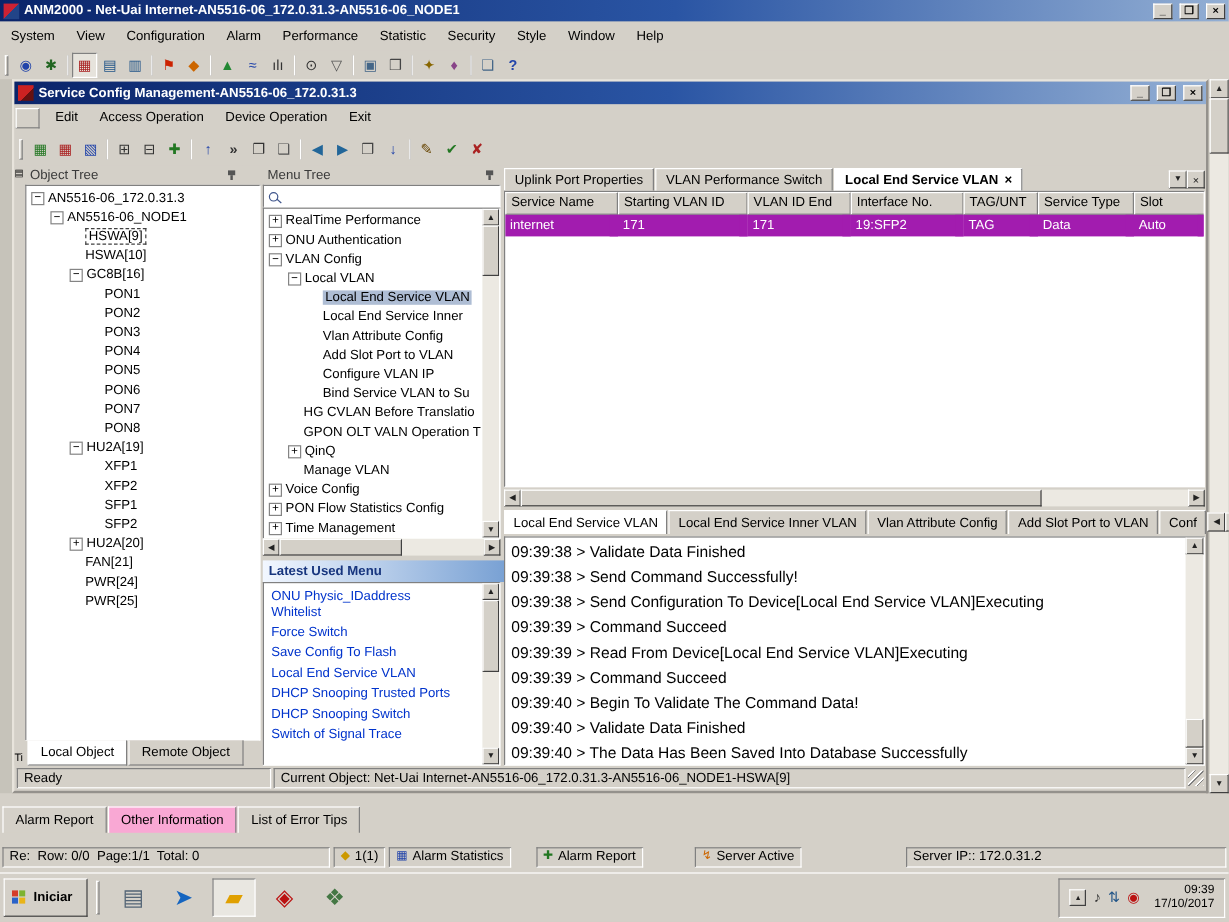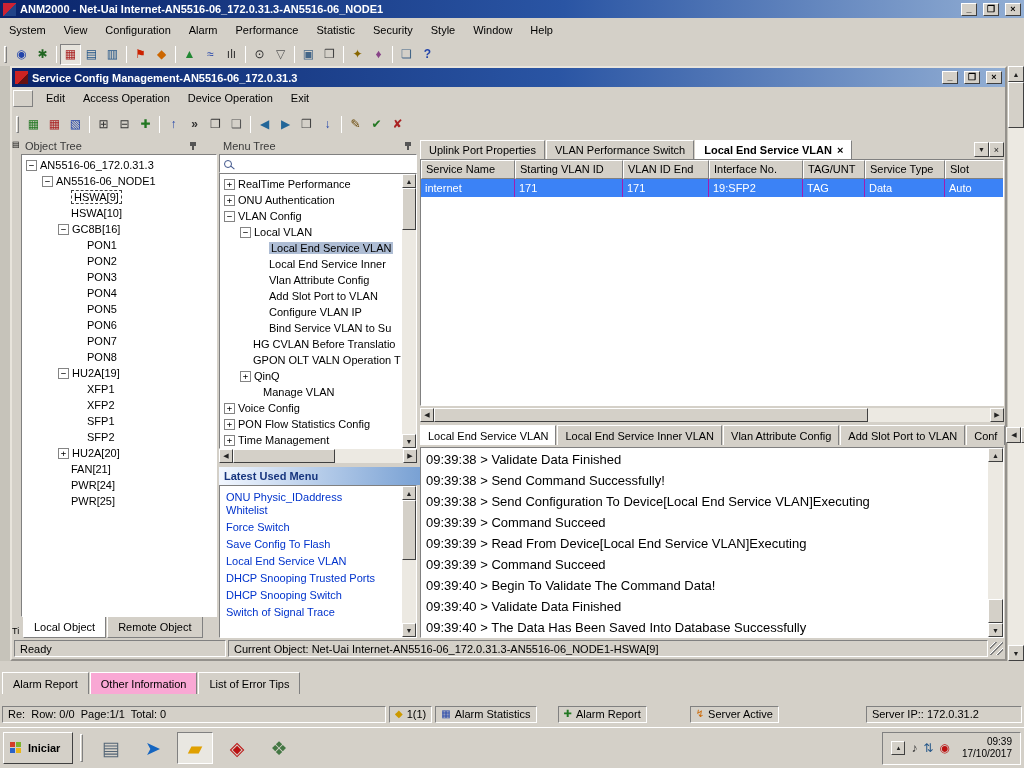--- a/index.html
+++ b/index.html
@@ -34,21 +34,21 @@
 .btab.on{background:#fff}
 .itab{height:100%;padding:0 10px;display:flex;align-items:center;background:#d4d0c8;border:1px solid #808080;border-bottom:none;border-top-color:#fff;border-left-color:#fff;margin-right:1px;white-space:nowrap}
 .itab.on{background:#f9a8d4}
 .sbtn{background:#d4d0c8;border:1px solid;border-color:#fff #404040 #404040 #fff;display:flex;align-items:center;justify-content:center;font-size:7px;color:#222;flex:none}
 .track{background:#ece9e2}
 .thumb{background:#d4d0c8;border:1px solid;border-color:#fff #404040 #404040 #fff}
 .vsb{display:flex;flex-direction:column}
 .hcell{background:#d4d0c8;border-top:1px solid #fff;border-left:1px solid #fff;border-right:1px solid #808080;border-bottom:1px solid #808080;padding:0 4px;height:19px;line-height:17px;overflow:hidden;white-space:nowrap;flex:none}
 .dcell{height:18px;line-height:18px;padding:0 4px;flex:none;overflow:hidden;white-space:nowrap}
 .selrow{display:flex}
-.selrow .dcell{background:#3b82f6;color:#fff;border-right:1px solid #a21caf}
+.selrow .dcell{background:#a21caf;color:#fff;border-right:7px solid #a21caf}
 .lnk{color:#0033cc;padding:2px 4px 2px 6px;line-height:13px;max-width:160px}
 .seg{border:1px solid;border-color:#808080 #fff #fff #808080;height:17px;display:flex;align-items:center;gap:4px;padding:0 5px;white-space:pre}
 .sicon{font-size:10px;line-height:10px;flex:none}
 .pin{width:9px;height:9px;position:relative;flex:none}
 .pin::before{content:"";position:absolute;left:1px;top:0;width:6px;height:4px;background:#555}
 .pin::after{content:"";position:absolute;left:3px;top:4px;width:2px;height:4px;background:#555}
 .mag{width:8px;height:8px;border:1px solid #40568c;border-radius:50%;position:relative;margin:0 5px 0 4px;flex:none}
 .mag::after{content:"";position:absolute;width:5px;height:1px;background:#40568c;right:-4px;bottom:-1px;transform:rotate(40deg)}
 .rgrip{width:13px;height:13px;background:repeating-linear-gradient(135deg,transparent 0 3px,#fff 3px 4px,#808080 4px 5px)}
 .flag{width:13px;height:13px;display:grid;grid-template-columns:5px 5px;grid-template-rows:5px 5px;gap:1px;flex:none}
@@ -315,21 +315,21 @@
             <div class="trow" style="padding-left:33px">
                 <span class="mlbl">HG CVLAN Before Translatio</span>
               </div>
             <div class="trow" style="padding-left:33px">
                 <span class="mlbl">GPON OLT VALN Operation T</span>
               </div>
             <div class="trow" style="padding-left:20px">
                 <span class="exp">+</span>
                 <span class="mlbl">QinQ</span>
               </div>
-            <div class="trow" style="padding-left:43px">
+            <div class="trow" style="padding-left:33px">
                 <span class="mlbl">Manage VLAN</span>
               </div>
             <div class="trow" style="padding-left:4px">
                 <span class="exp">+</span>
                 <span class="mlbl">Voice Config</span>
               </div>
             <div class="trow" style="padding-left:4px">
                 <span class="exp">+</span>
                 <span class="mlbl">PON Flow Statistics Config</span>
               </div>
@@ -465,21 +465,21 @@
     </div>
   </div>
 
   <div class="abs flex" style="left:0;top:672px;width:1024px;height:22px;padding-left:2px;align-items:stretch">
     <span class="itab">Alarm Report</span>
     <span class="itab on">Other Information</span>
     <span class="itab">List of Error Tips</span>
   </div>
 
   <div class="abs flex" style="left:0;top:703px;width:1024px;height:22px;gap:3px;padding:2px">
-    <div class="seg" style="width:384px"><span>Re:  Row: 0/0  Page:1/1  Total: 0</span></div>
+    <div class="seg" style="width:273px"><span>Re:  Row: 0/0  Page:1/1  Total: 0</span></div>
     <div class="seg"><span class="sicon" style="color:#cc9900">◆</span><span>1(1)</span></div>
     <div class="seg"><span class="sicon" style="color:#2244aa">▦</span><span>Alarm Statistics</span></div>
     <div class="seg" style="margin-left:18px"><span class="sicon" style="color:#227722">✚</span><span>Alarm Report</span></div>
     <div class="seg" style="margin-left:40px"><span class="sicon" style="color:#cc6600">↯</span><span>Server Active</span></div>
     <div class="seg" style="margin-left:84px;flex:1"><span>Server IP:: 172.0.31.2</span></div>
   </div>
 
   <div class="abs flex" style="left:0;top:727px;width:1024px;height:41px;border-top:1px solid #fff;background:#d4d0c8;padding:0 3px;gap:6px">
     <div class="bo flex" style="width:70px;height:32px;gap:5px;padding:0 6px;font-weight:bold">
       <span class="flag">

